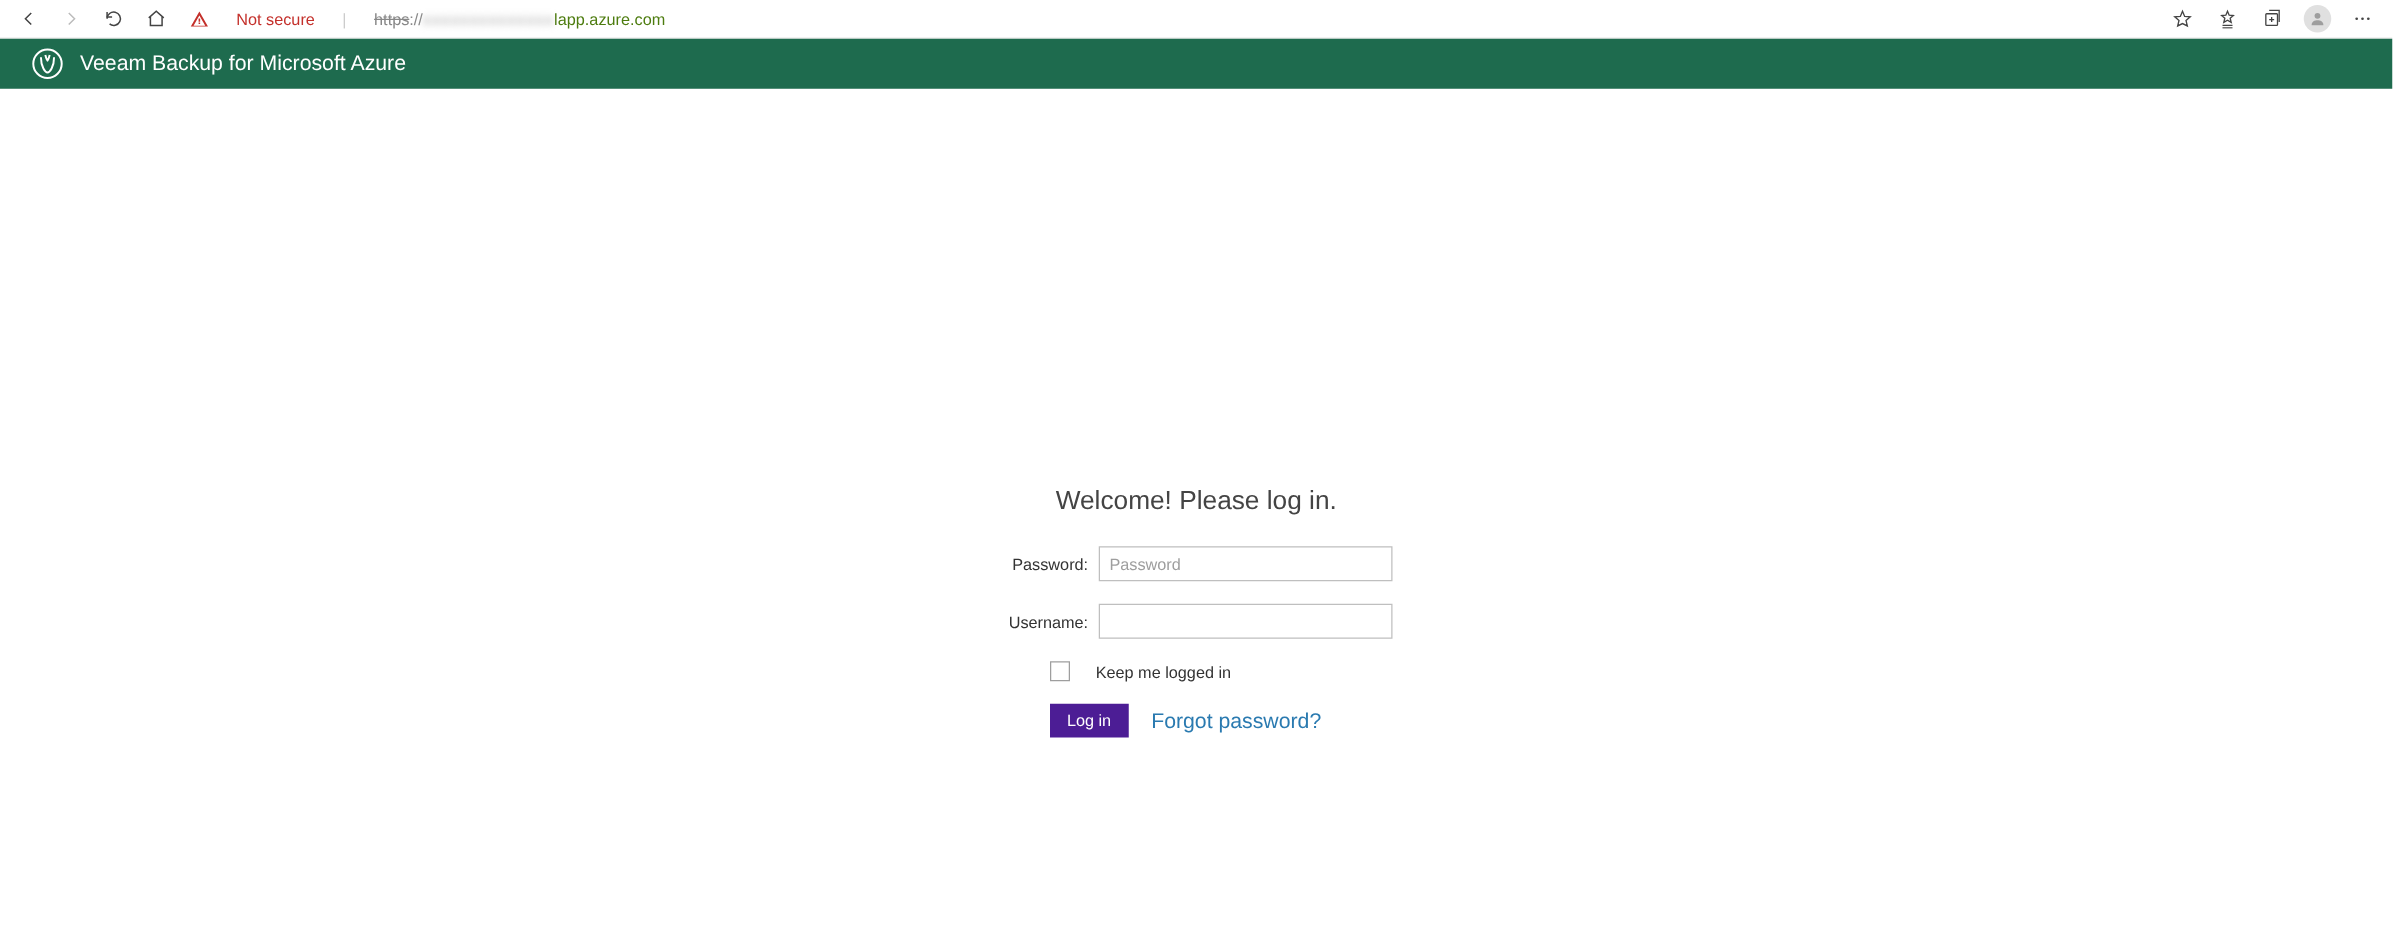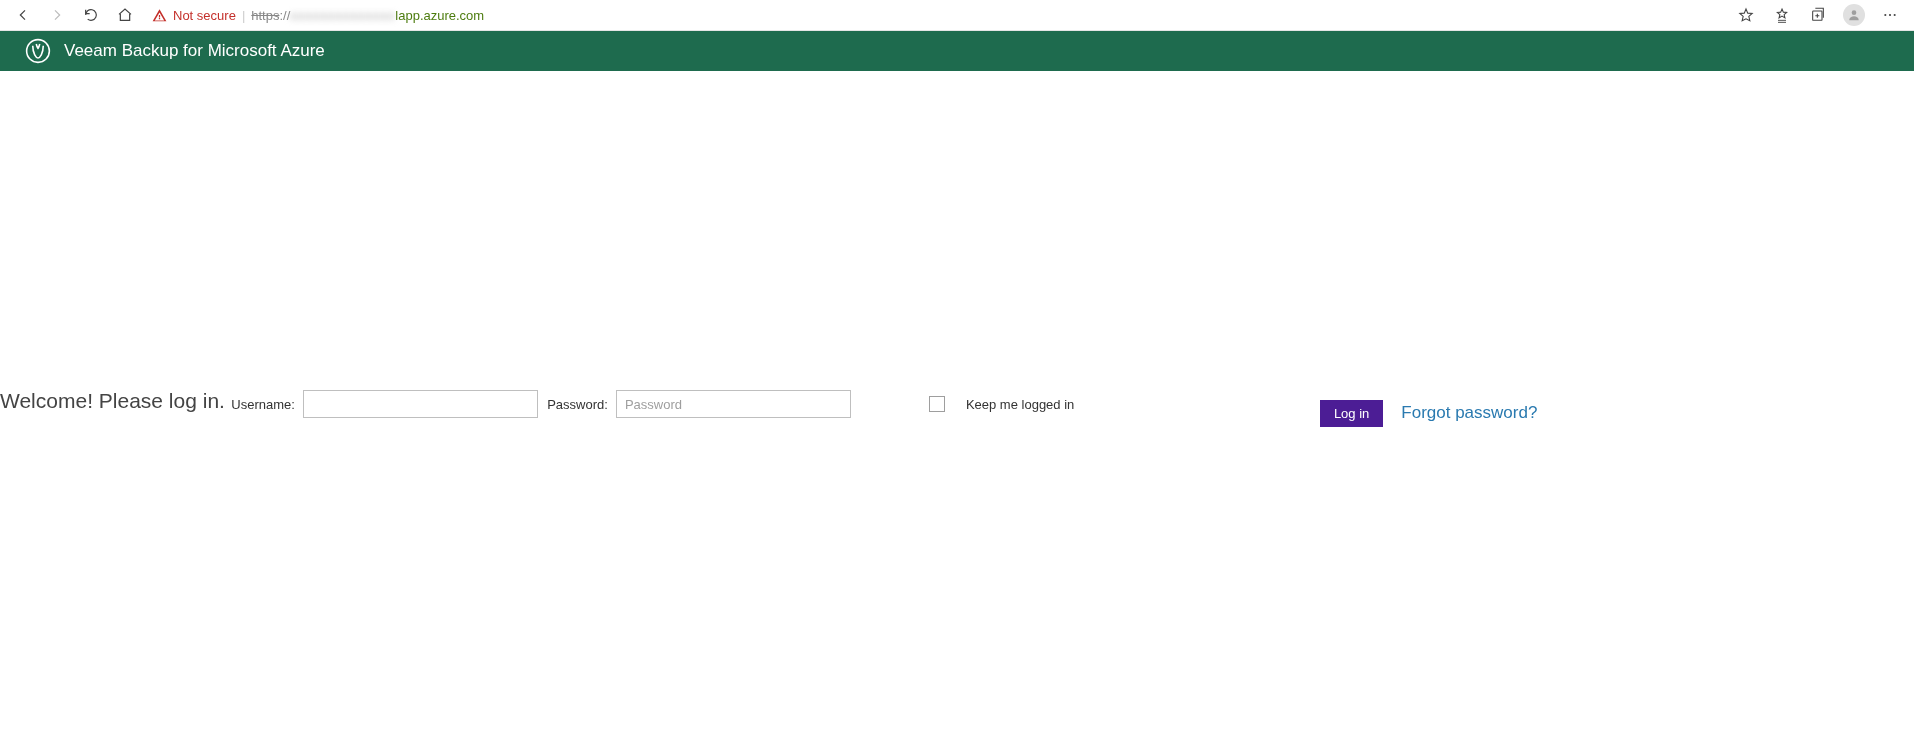--- a/index.html
+++ b/index.html
@@ -36,21 +36,21 @@
     .nav-icon svg { width: 16px; height: 16px; }
     .address-bar {
       flex: 1;
       display: flex;
       align-items: center;
       height: 16px;
       margin: 0 6px;
       padding: 0 4px;
       font-size: 13px;
       color: #555;
-      gap: 6px;
+      gap: 22px;
     }
     .warn-icon { color: #c4302b; display: flex; align-items: center; }
     .warn-icon svg { width: 15px; height: 15px; }
     .not-secure { color: #c4302b; }
     .pipe { color: #ccc; }
     .url-https { color: #888; text-decoration: line-through; }
     .url-rest { color: #888; }
     .url-blur {
       filter: blur(3px);
       color: #aaa;
@@ -90,21 +90,21 @@
     .app-logo svg { width: 28px; height: 28px; stroke: #fff; fill: none; stroke-width: 1.8; }
     .app-title {
       color: #fff;
       font-size: 17px;
       font-weight: 400;
     }
 
     
     .login-area {
       display: flex;
-      flex-direction: row;
+      flex-direction: column;
       align-items: center;
       padding-top: 318px;
     }
     .welcome {
       font-size: 21px;
       color: #444;
       margin-bottom: 24px;
     }
     .form-row {
       display: flex;
@@ -248,27 +248,27 @@
       <path d="M14 8c1 4 2 5 2 5s1-1 2-5"></path>
     </svg>
   </div>
   <div class="app-title">Veeam Backup for Microsoft Azure</div>
 </div>
 
 <div class="login-area">
   <div class="welcome">Welcome! Please log in.</div>
 
   <div class="form-row">
+    <div class="form-label">Password:</div>
+    <input class="form-input" type="password" placeholder="Password" style="">
+  </div>
+
+  <div class="form-row">
     <div class="form-label">Username:</div>
     <input class="form-input" type="text" placeholder="" style="">
-  </div>
-
-  <div class="form-row">
-    <div class="form-label">Password:</div>
-    <input class="form-input" type="password" placeholder="Password" style="">
   </div>
 
   <div class="check-row">
     <div class="checkbox"></div>
     <div class="check-label">Keep me logged in</div>
   </div>
 
   <div class="action-row">
     <button class="login-btn">Log in</button>
     <a class="forgot-link">Forgot password?</a>

